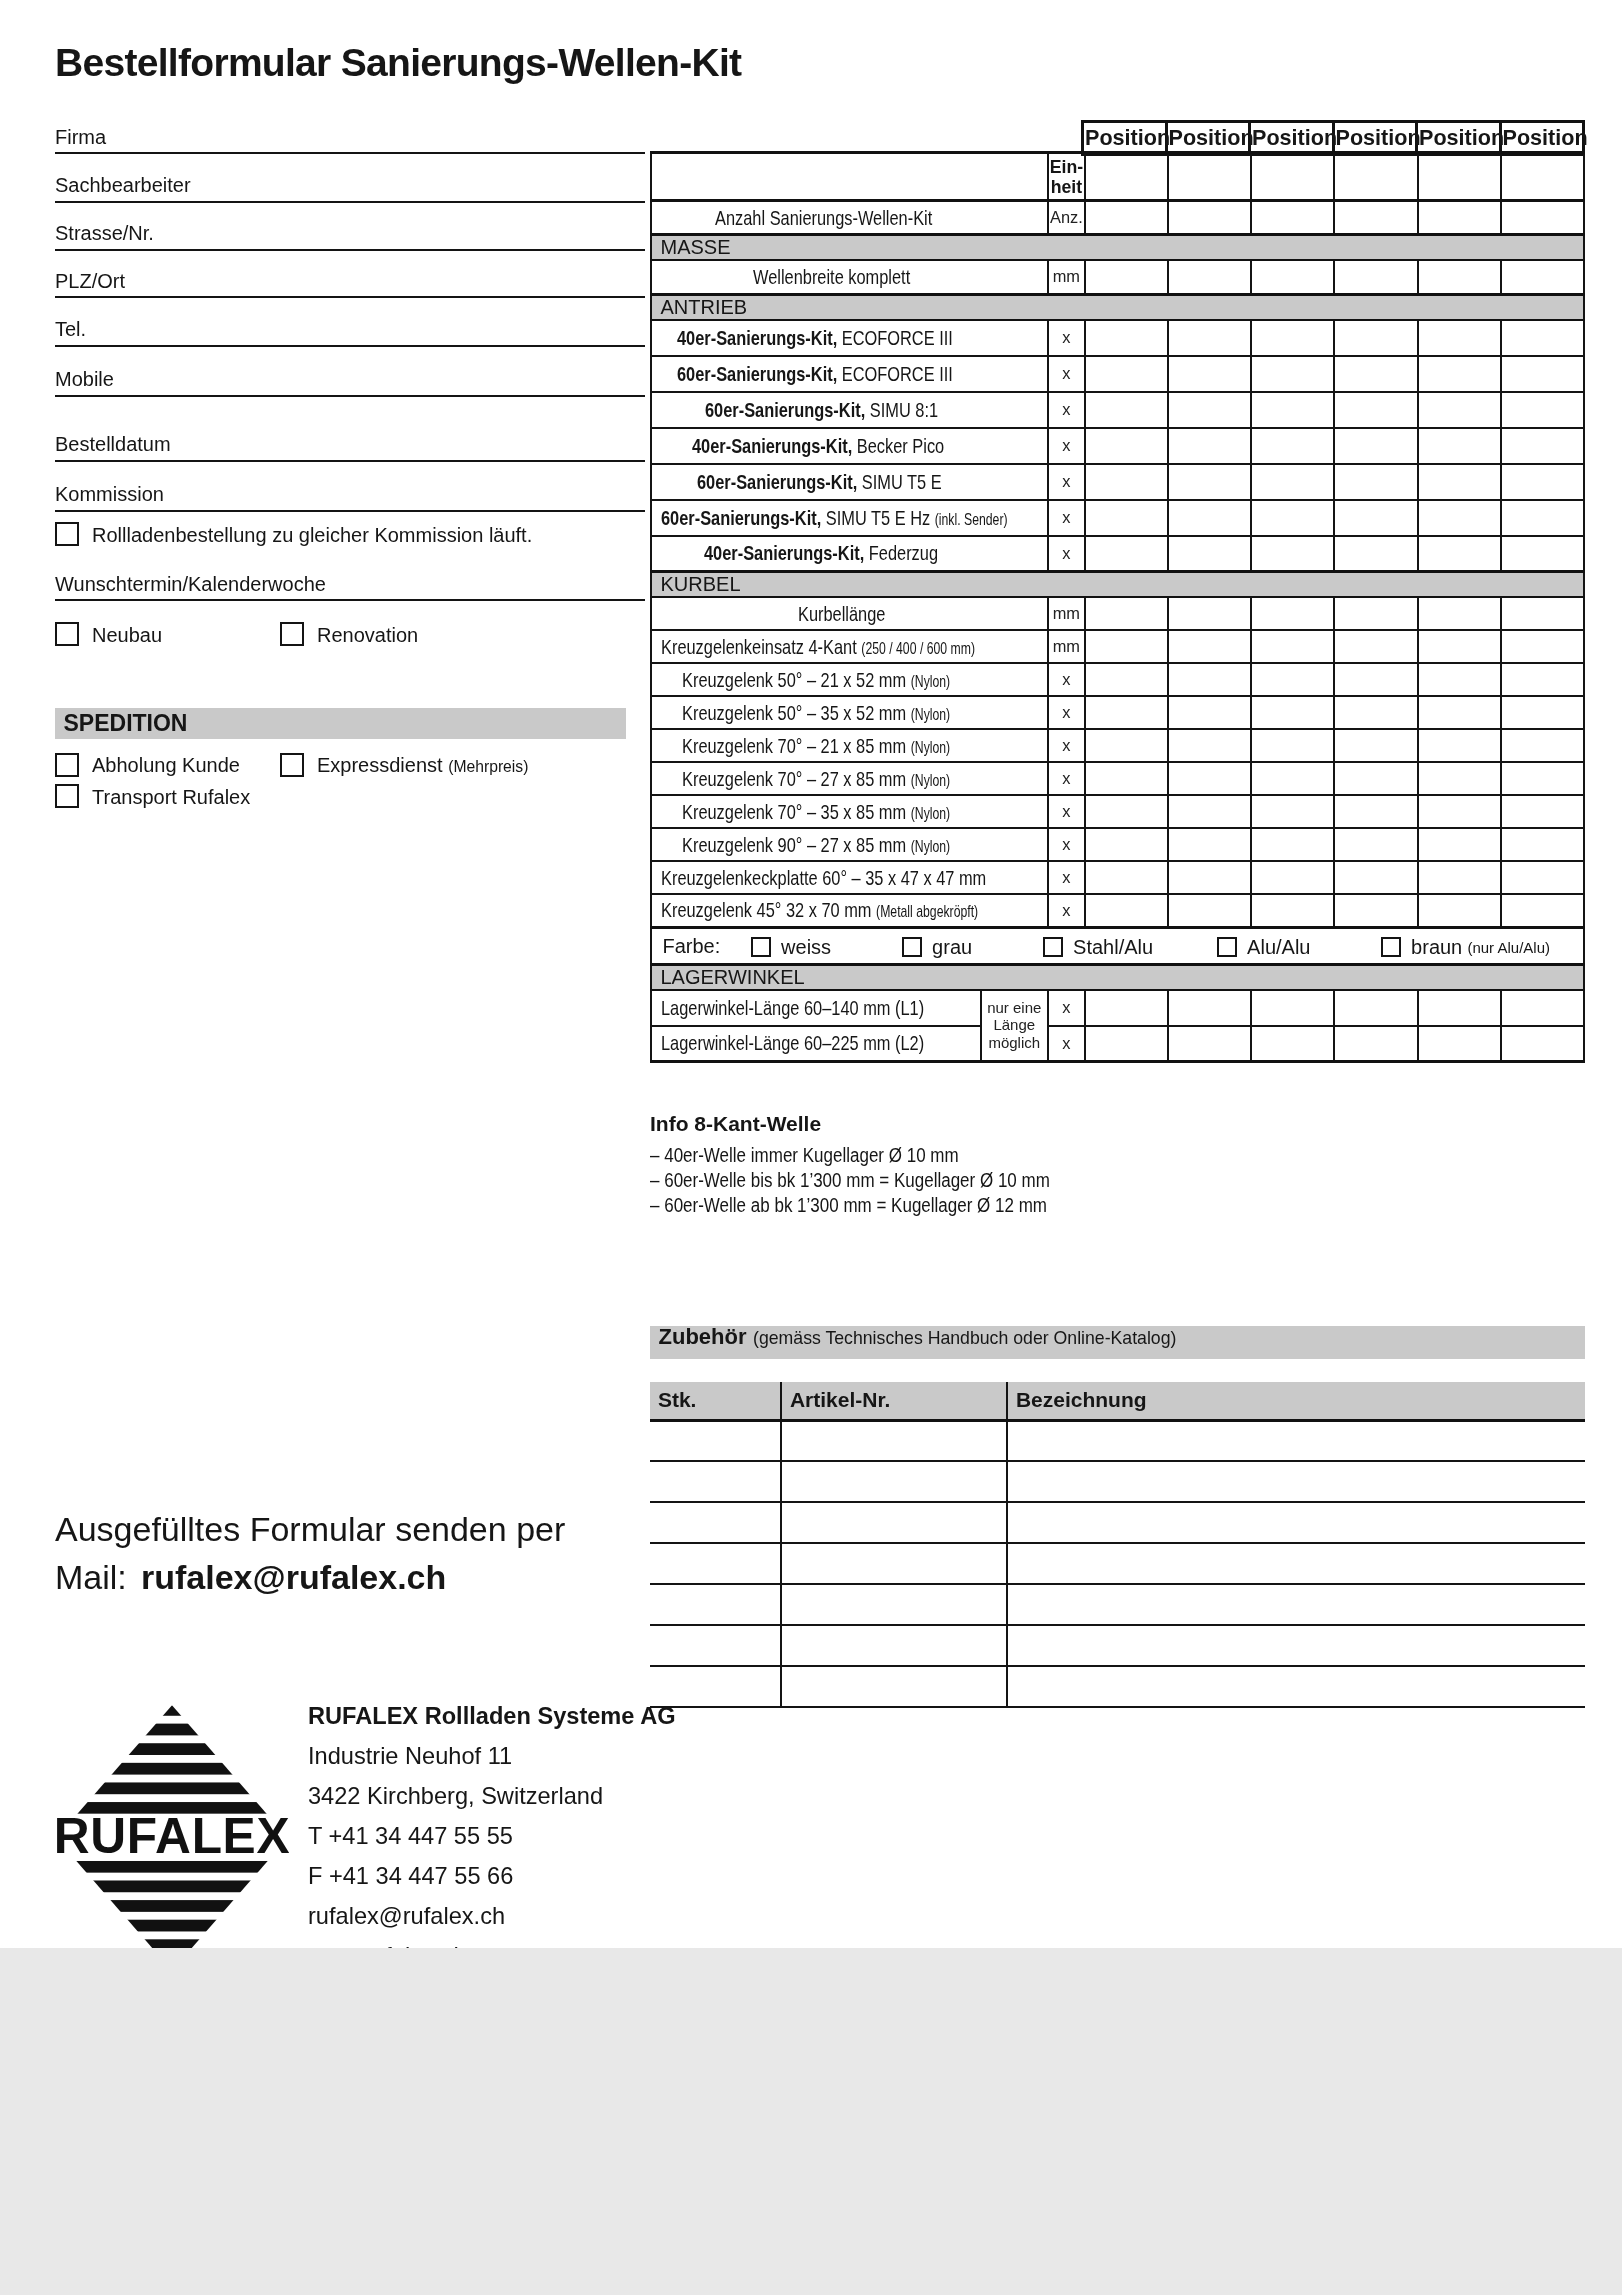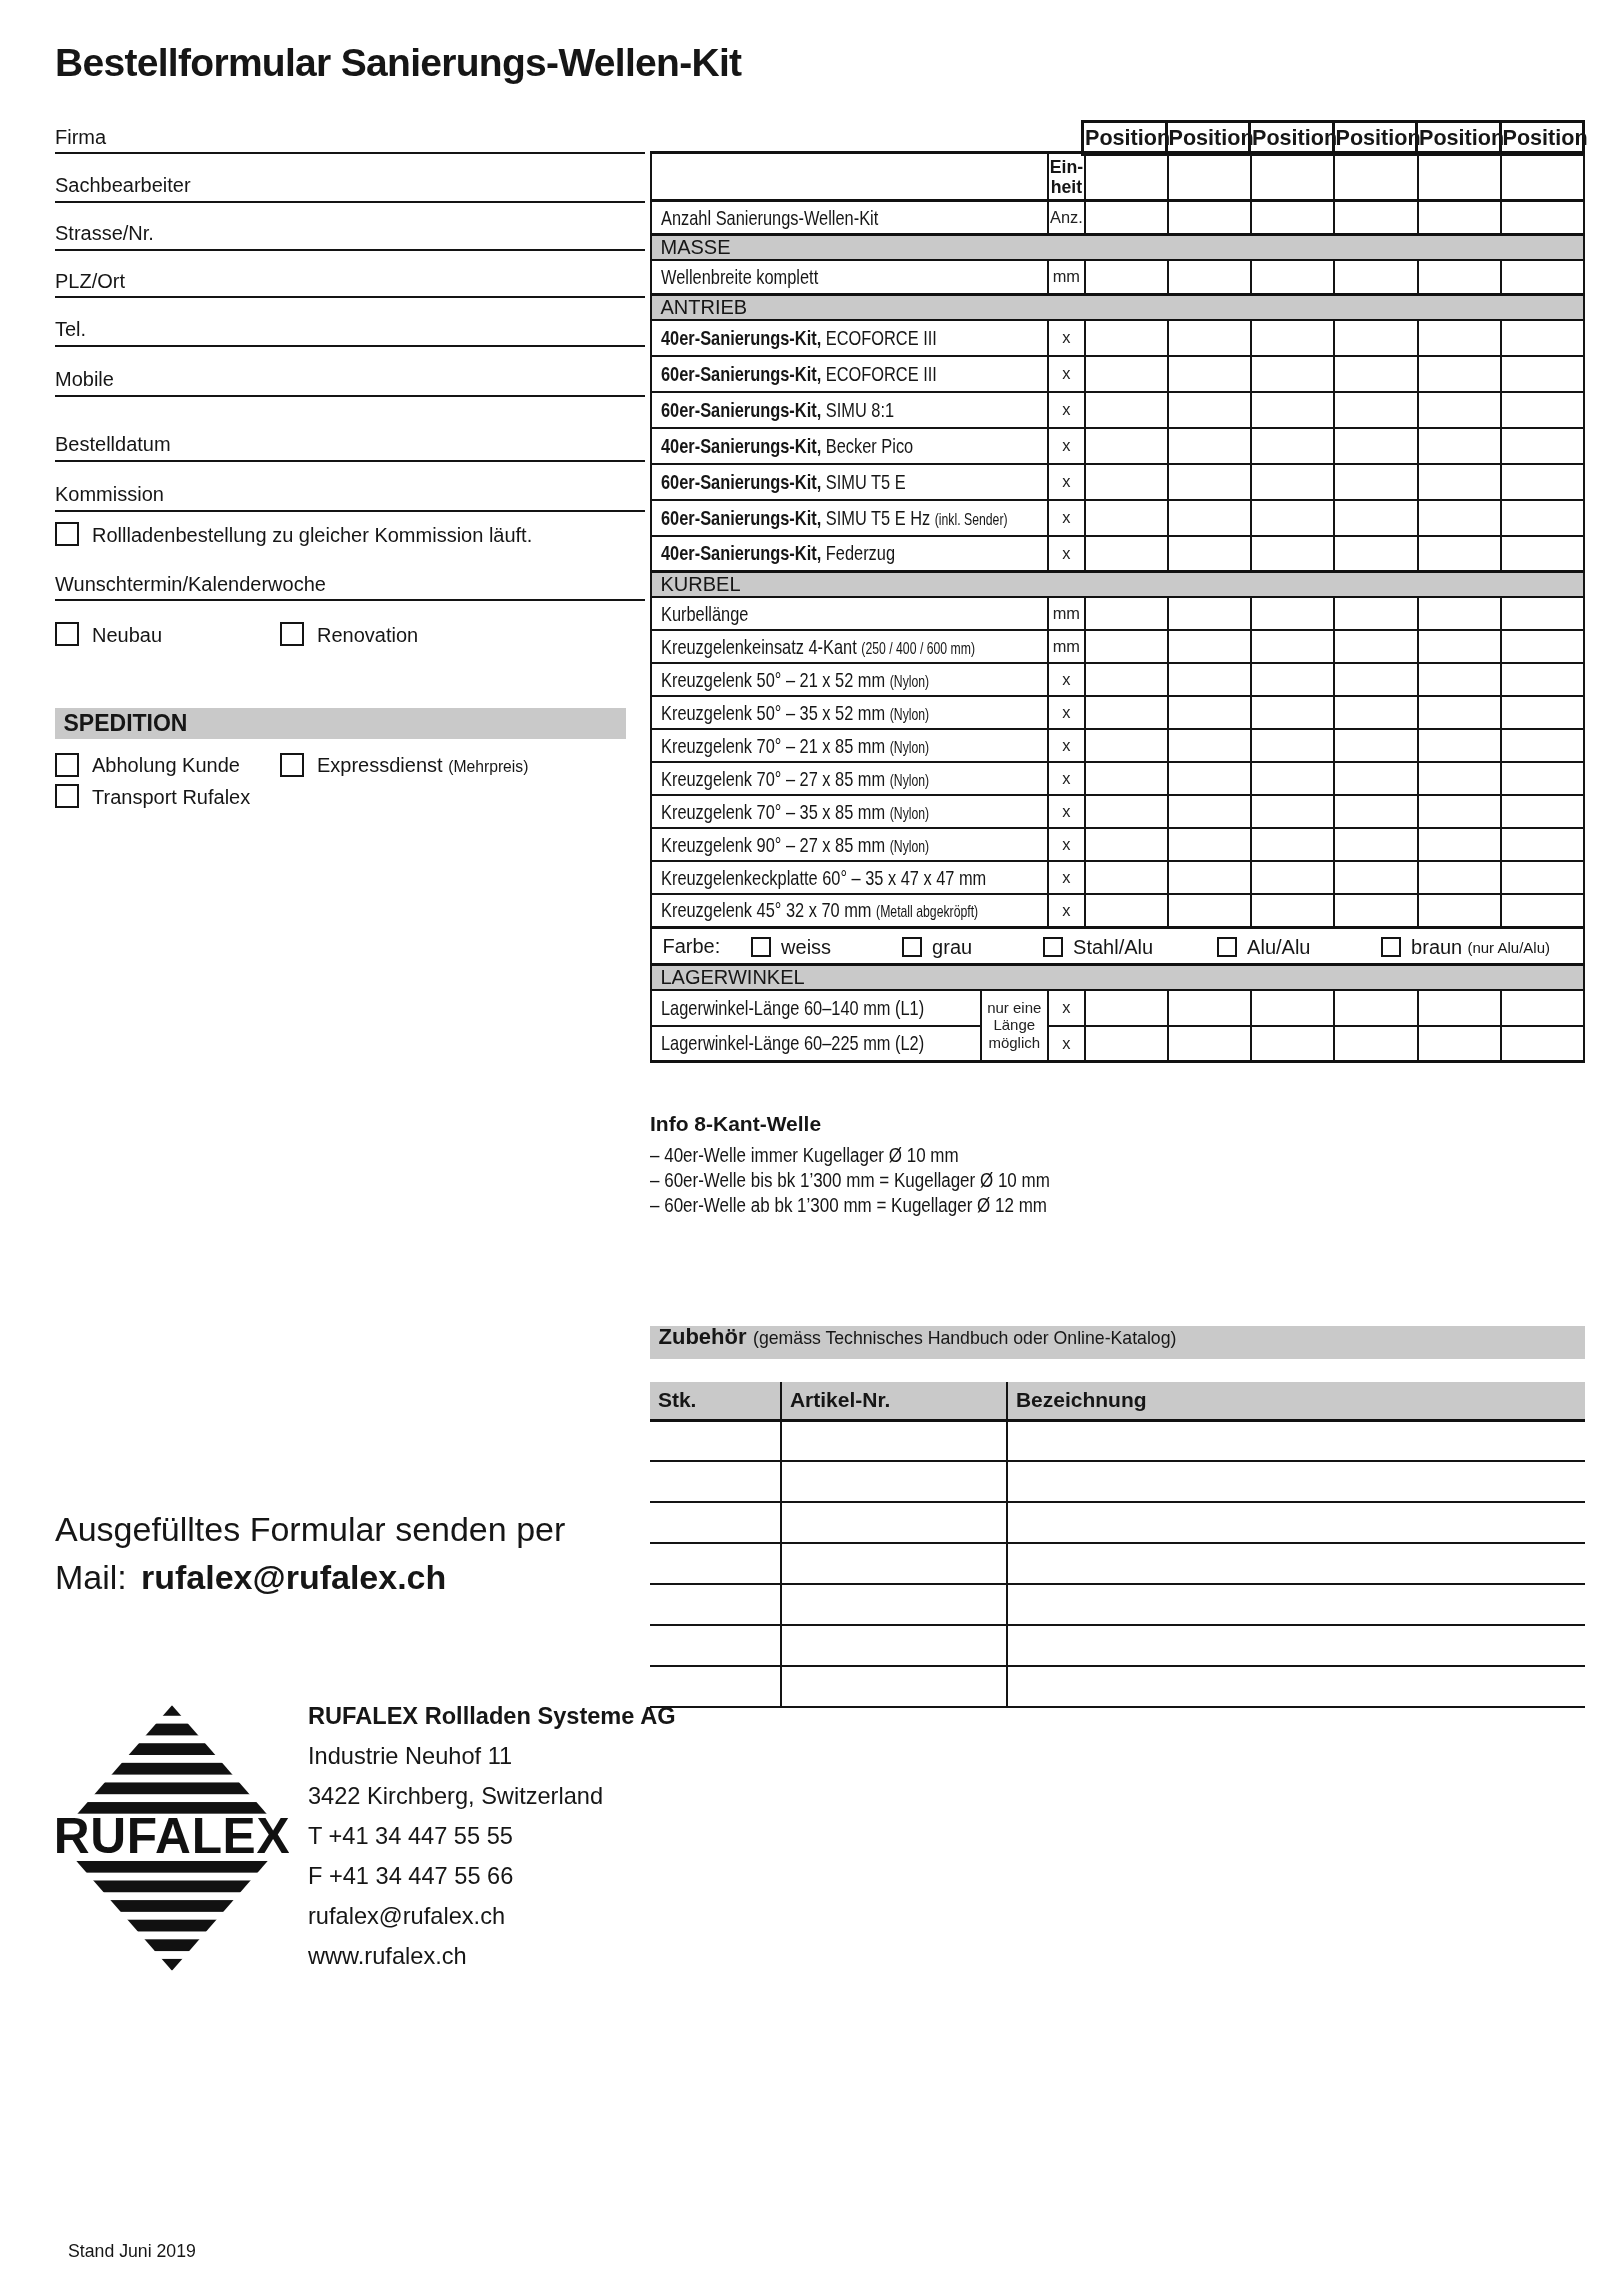--- a/index.html
+++ b/index.html
@@ -1,17 +1,17 @@
 <!DOCTYPE html>
 <html style="font-size:10.5px"><head>
 <meta charset="utf-8">
 <style>
   html,body { margin:0; padding:0; background:#e8e8e8; }
   .page {
-    position:relative; width:1623px; height:2295px; background:#ffffff;
+    position:relative; width:1623px; height:1948px; background:#ffffff;
     font-family:"Liberation Sans", sans-serif; color:#161616; overflow:hidden;
   }
   
   .abs { position:absolute; }
   .b { font-weight:bold; }
   .cx78 { display:inline-block; transform:scaleX(.78); transform-origin:0 50%; white-space:nowrap; }
   .cx85 { display:inline-block; transform:scaleX(.85); transform-origin:0 50%; white-space:nowrap; }
   .small { font-size:15.7px; }
   
   .title { left:55px; top:41px; font-size:39px; font-weight:bold; letter-spacing:-0.7px; }
@@ -23,21 +23,21 @@
   .cbrow-label { font-size:20px; }
   .gray-bar { background:#c9c9c9; }
   .sped-bar { left:55px; top:708px; width:571px; height:31px; line-height:31px; padding-left:8.5px; box-sizing:border-box; font-size:23px; font-weight:bold; }
   
   table.strip { position:absolute; left:1081px; top:120px; width:504px; border-collapse:collapse; table-layout:fixed; }
   table.strip td { box-sizing:border-box; border:3.9px solid #111; height:33px; text-align:center; font-weight:bold; font-size:21.6px; background:#fff; }
   
   table.main { position:absolute; left:650px; top:151px; width:935px; border-collapse:collapse; table-layout:fixed;
                border:2.6px solid #111; border-top-width:3.3px; border-bottom-width:3.9px; font-size:21px; }
   table.main td { box-sizing:border-box; border:2px solid #141414; padding:0; vertical-align:middle; }
-  table.main td.desc { text-align:left; padding-left:9.2px; }
+  table.main td.desc { text-align:center; padding-left:9.2px; }
   table.main td.unit { text-align:center; font-size:16.4px; color:#222; }
   table.main tr.bar td { border-top:3.9px solid #111; border-bottom:2.6px solid #111; background:#c9c9c9;
                          font-weight:normal; font-size:20px; padding-left:8.5px; text-align:left; }
   table.main tr.hdr td { border-bottom:3.9px solid #111; }
   table.main tr.farbe-row td { border-top:3.9px solid #111; }
   .unit-h { display:block; text-align:center; font-weight:bold; font-size:17.7px; line-height:20px; }
   .note-cell { text-align:center; font-size:15px; line-height:17.7px; color:#222; }
   
   .farbe-wrap { position:relative; height:34px; }
   .farbe-wrap .flbl { position:absolute; left:10.5px; top:6.5px; font-size:20px; }

